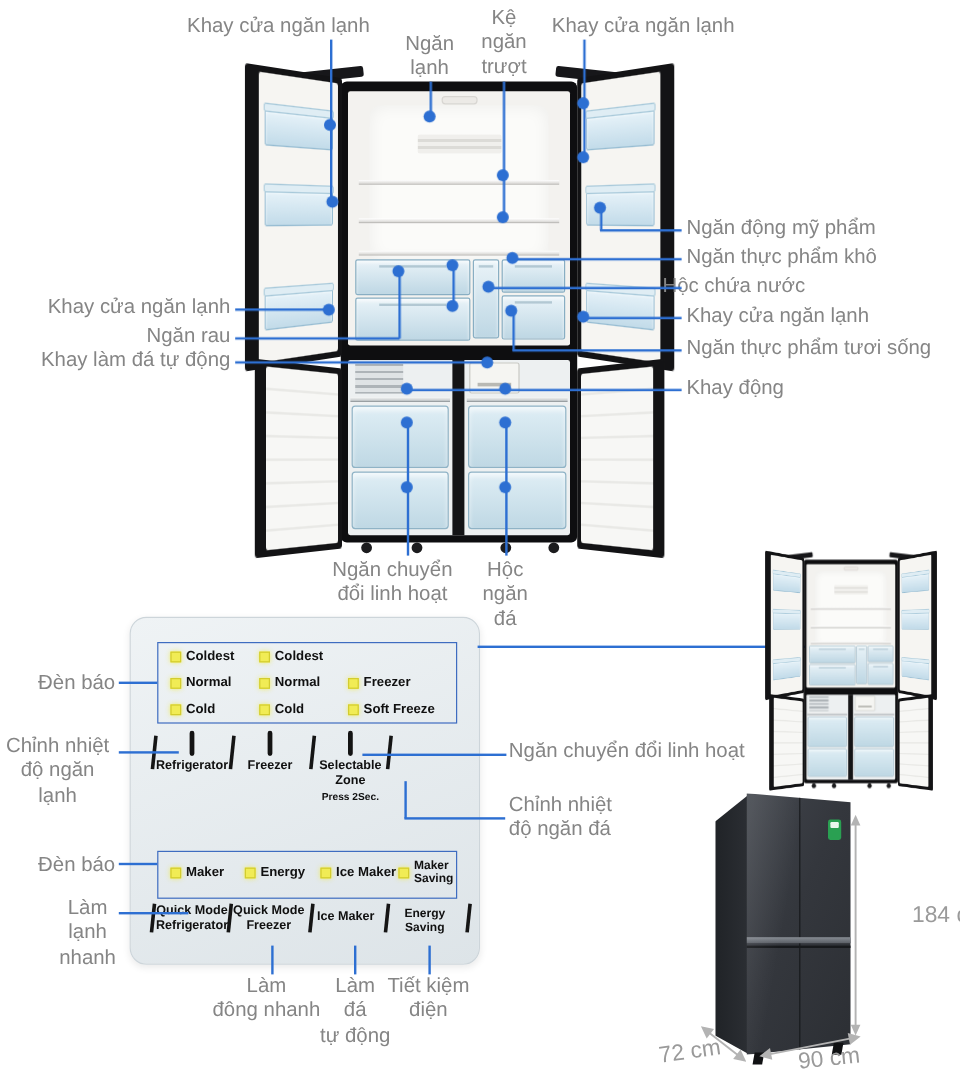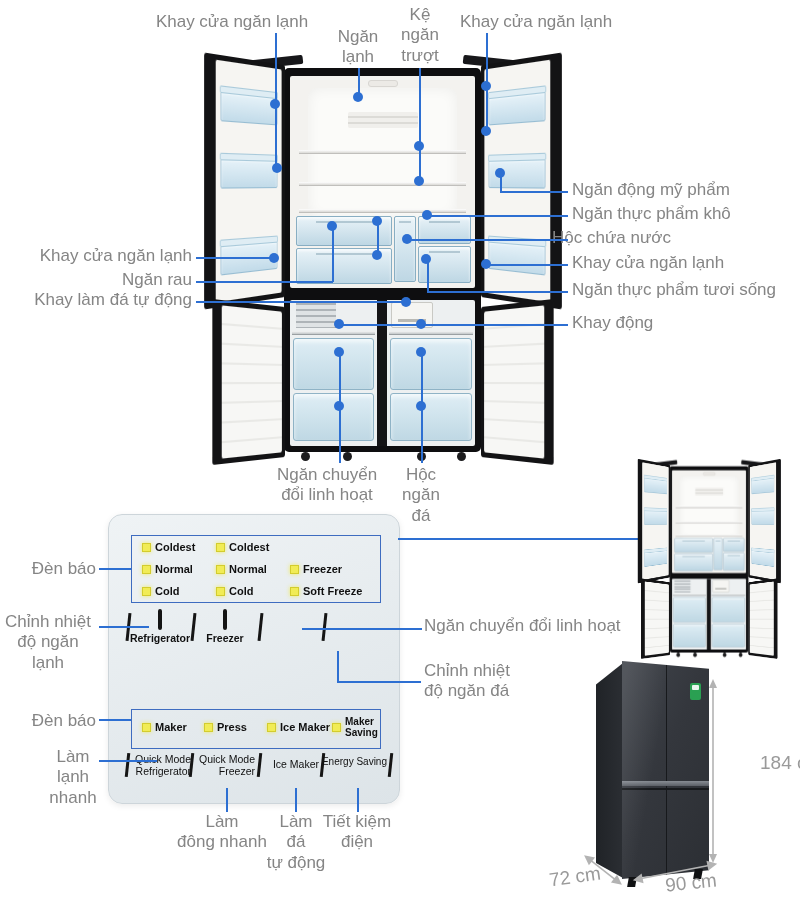--- a/index.html
+++ b/index.html
@@ -46,21 +46,21 @@
   .vtick { position:absolute; width:2.5px; background:#151515; transform:rotate(6deg); }
   .pbtn { position:absolute; text-align:center; font-weight:700; color:#101010; }
   .pbtn .t { font-size:10.5px; display:block; margin-top:3px; }
   .pbtn .s { font-size:8.5px; display:block; margin-top:3px; }
   .ficon { position:relative; width:17px; height:26px; border:2px solid #141414; border-radius:3px; background:#fff; margin:0 auto; }
   .ficon i { position:absolute; background:#141414; }
   .hbar { left:0; right:0; top:calc(50% - 1px); height:2px; }
   .vbar { top:0; bottom:0; left:calc(50% - 1px); width:2px; }
   .fill-l { left:0; top:0; bottom:0; width:50%; }
   .fill-bl { left:0; top:50%; bottom:0; width:50%; }
-  .mbtn { position:absolute; font-weight:400; font-size:10.5px; color:#101010; text-align:right; white-space:pre-line; line-height:1.15; }
+  .mbtn { position:absolute; font-weight:700; font-size:10.5px; color:#101010; text-align:center; white-space:pre-line; line-height:1.15; }
   
   .dimlbl { position:absolute; color:#9a9a9a; font-size:19px; }
 </style>
 </head>
 <body>
 
 <div class="fridge" id="fridge-proto" style="left:185px; top:55px;">
   <div class="hinge" style="left:58px; top:3px; transform:rotate(-6deg);"></div>
   <div class="hinge" style="left:278px; top:3px; transform:rotate(6deg);"></div>
   <div class="cab">
@@ -209,24 +209,29 @@
   <div class="vtick" style="left:214px; top:98px; height:28px;"></div>
 
   <div class="pbtn" style="left:20px; top:96px; width:62px;">
     <span class="ficon"><i class="fill-l"></i><i class="hbar"></i><i class="vbar"></i></span>
     <span class="t">Refrigerator</span>
   </div>
   <div class="pbtn" style="left:85px; top:96px; width:62px;">
     <span class="ficon"><i class="fill-bl"></i><i class="hbar"></i><i class="vbar"></i></span>
     <span class="t">Freezer</span>
   </div>
+  <div class="pbtn" style="left:150px; top:96px; width:66px;">
+    <span class="ficon"><i class="fill-bl"></i><i class="hbar"></i><i class="vbar"></i></span>
+    <span class="t">Selectable Zone</span>
+    <span class="s">Press 2Sec.</span>
+  </div>
 
   <div class="bluebox" style="left:22px; top:194px; width:250px; height:40px;">
     <div class="ind" style="left:10px; top:12px;"><span class="led"></span><span>Maker</span></div>
-    <div class="ind" style="left:72px; top:12px;"><span class="led"></span><span>Press</span></div>
+    <div class="ind" style="left:72px; top:12px;"><span class="led"></span><span>Energy</span></div>
     <div class="ind" style="left:135px; top:12px;"><span class="led"></span><span>Ice Maker</span></div>
     <div class="ind" style="left:200px; top:7px; font-size:10px;"><span class="led"></span><span>Maker
 Saving</span></div>
   </div>
 
   <div class="vtick" style="left:17px; top:238px; height:24px;"></div>
   <div class="vtick" style="left:81px; top:238px; height:24px;"></div>
   <div class="vtick" style="left:149px; top:238px; height:24px;"></div>
   <div class="vtick" style="left:212px; top:238px; height:24px;"></div>
   <div class="vtick" style="left:280px; top:238px; height:24px;"></div>

